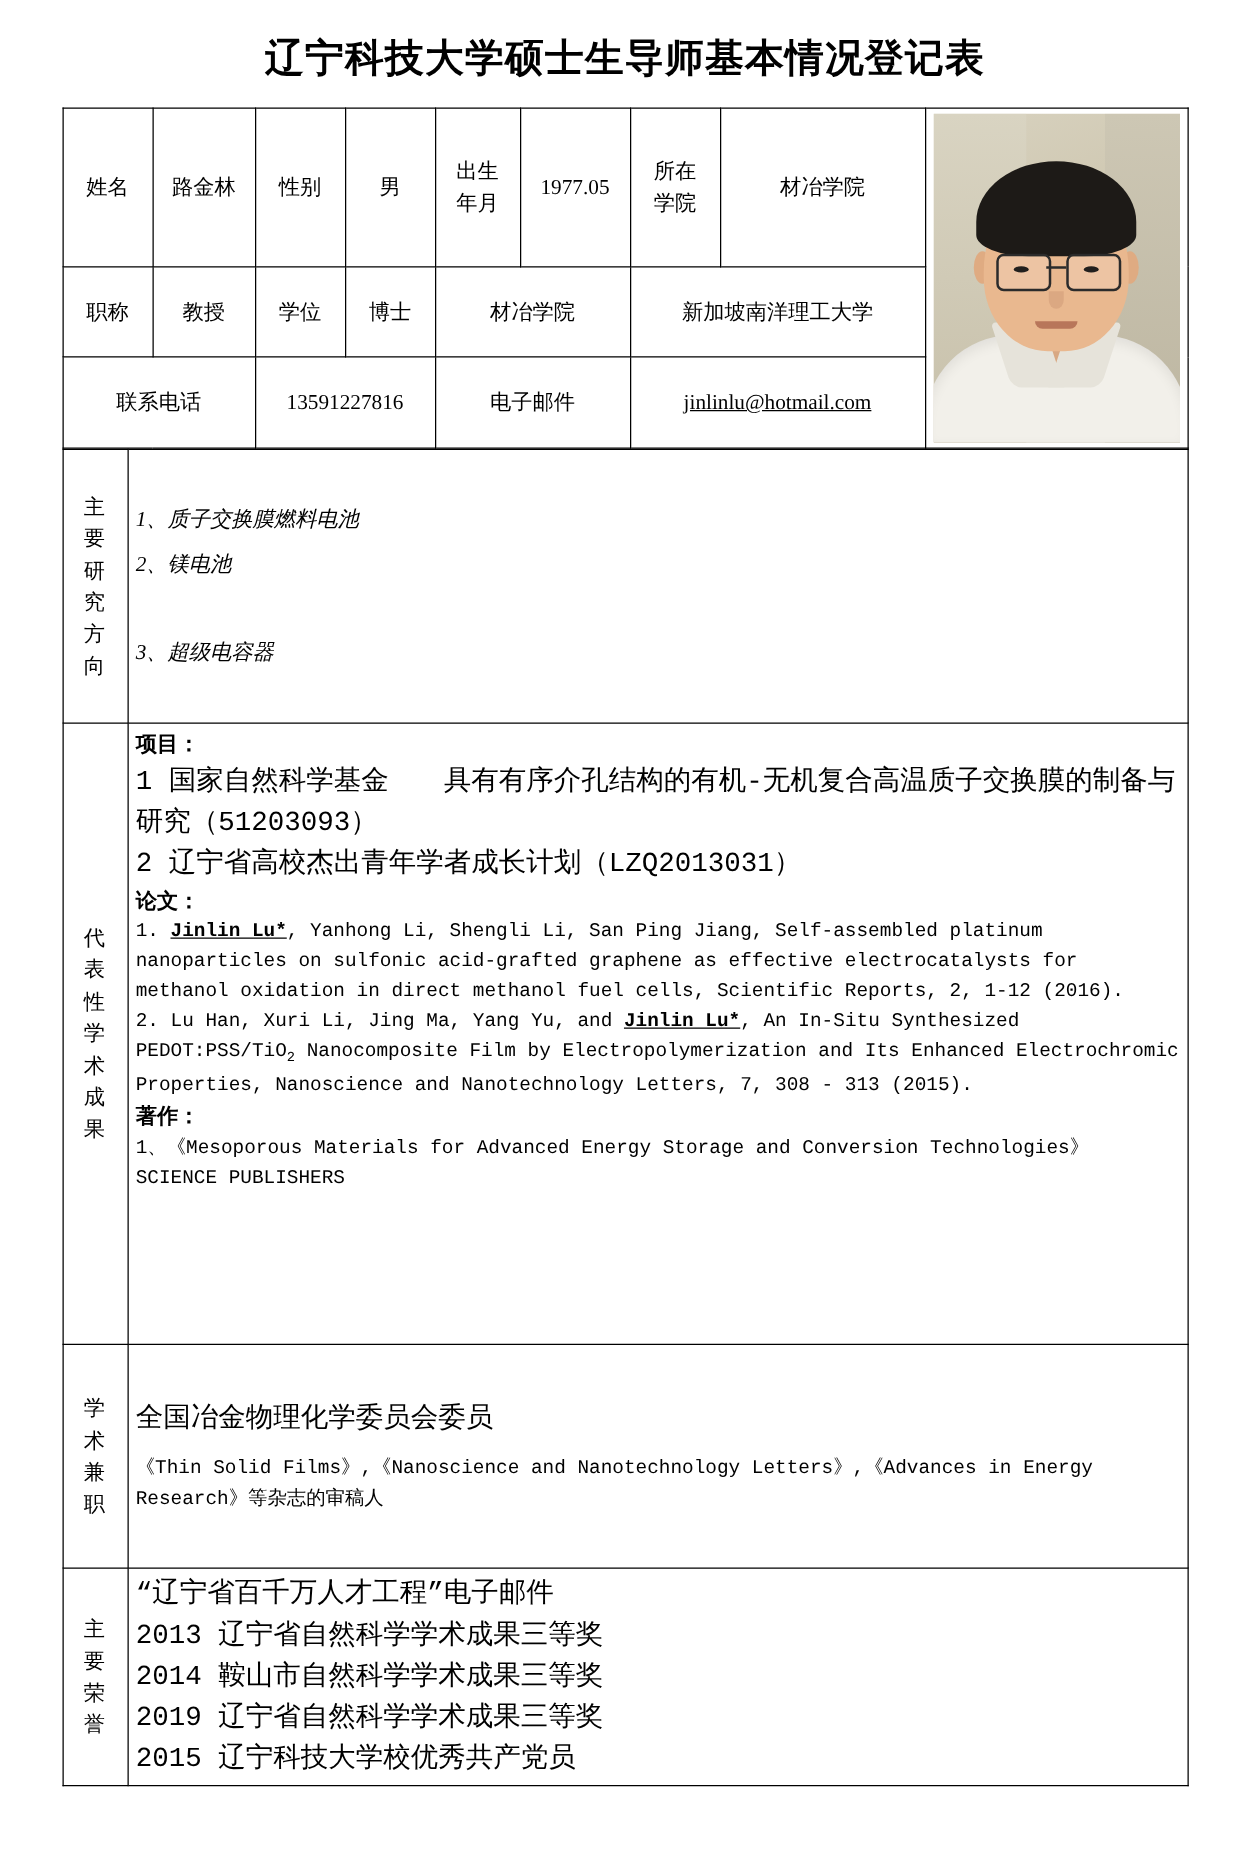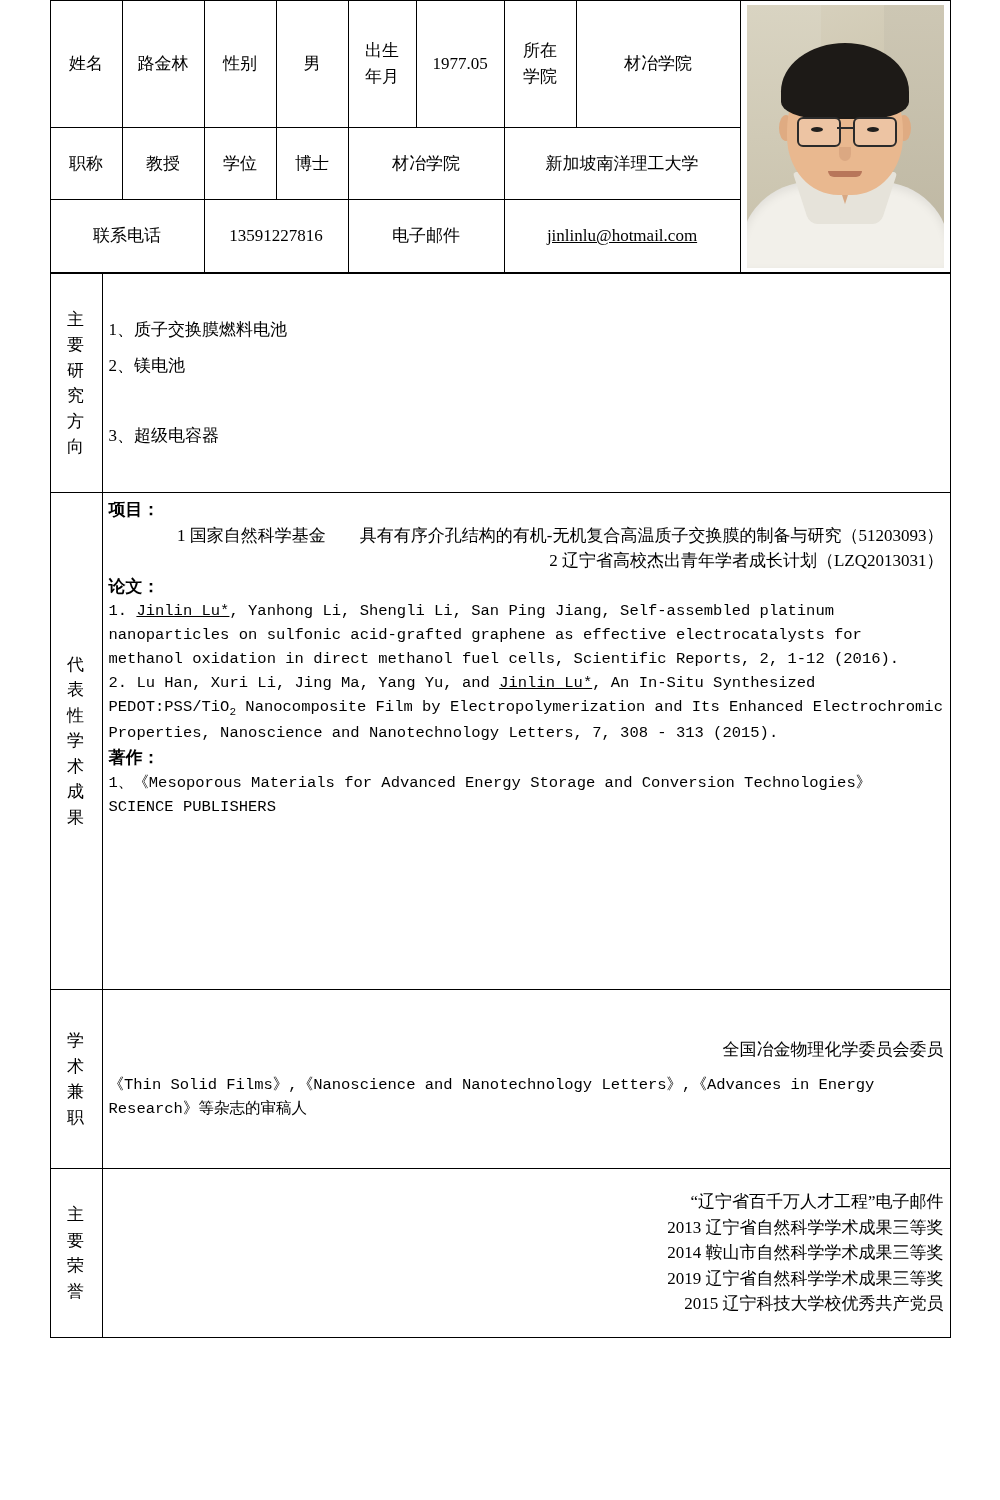--- a/index.html
+++ b/index.html
@@ -183,39 +183,39 @@
     line-height: 1.62;
     padding: 8px 10px;
   }
   .block-text p { margin: 0; }
   .mono {
     font-family: "Liberation Mono", monospace;
     font-size: 15.5px;
     line-height: 1.55;
   }
   .serifline {
-    font-family: Liberation Serif, serif;
-    font-size: 17px;
-    text-align: right;
+    font-family: Liberation Mono, monospace;
+    font-size: 22px;
   }
   .bold { font-weight: bold; }
-  .u { text-decoration: underline; }
+  .u { text-decoration: underline; font-weight: bold; }
   .email {
     text-decoration: underline;
     font-family: "Liberation Serif", serif;
   }
-  .research-list p { margin: 0 0 10px 0; }
+  .research-list p { margin: 0 0 10px 0; font-style: italic; }
   .research-list p:last-child { margin-bottom: 0; margin-top: 45px; }
   sub { font-size: 11px; }
 </style>
 </head>
 <body>
 
 <div class="page">
 
+  <div class="doc-title">辽宁科技大学硕士生导师基本情况登记表</div>
 
   <table class="form">
     <colgroup>
       <col style="width:72px">
       <col style="width:82px">
       <col style="width:72px">
       <col style="width:72px">
       <col style="width:68px">
       <col style="width:88px">
       <col style="width:72px">

